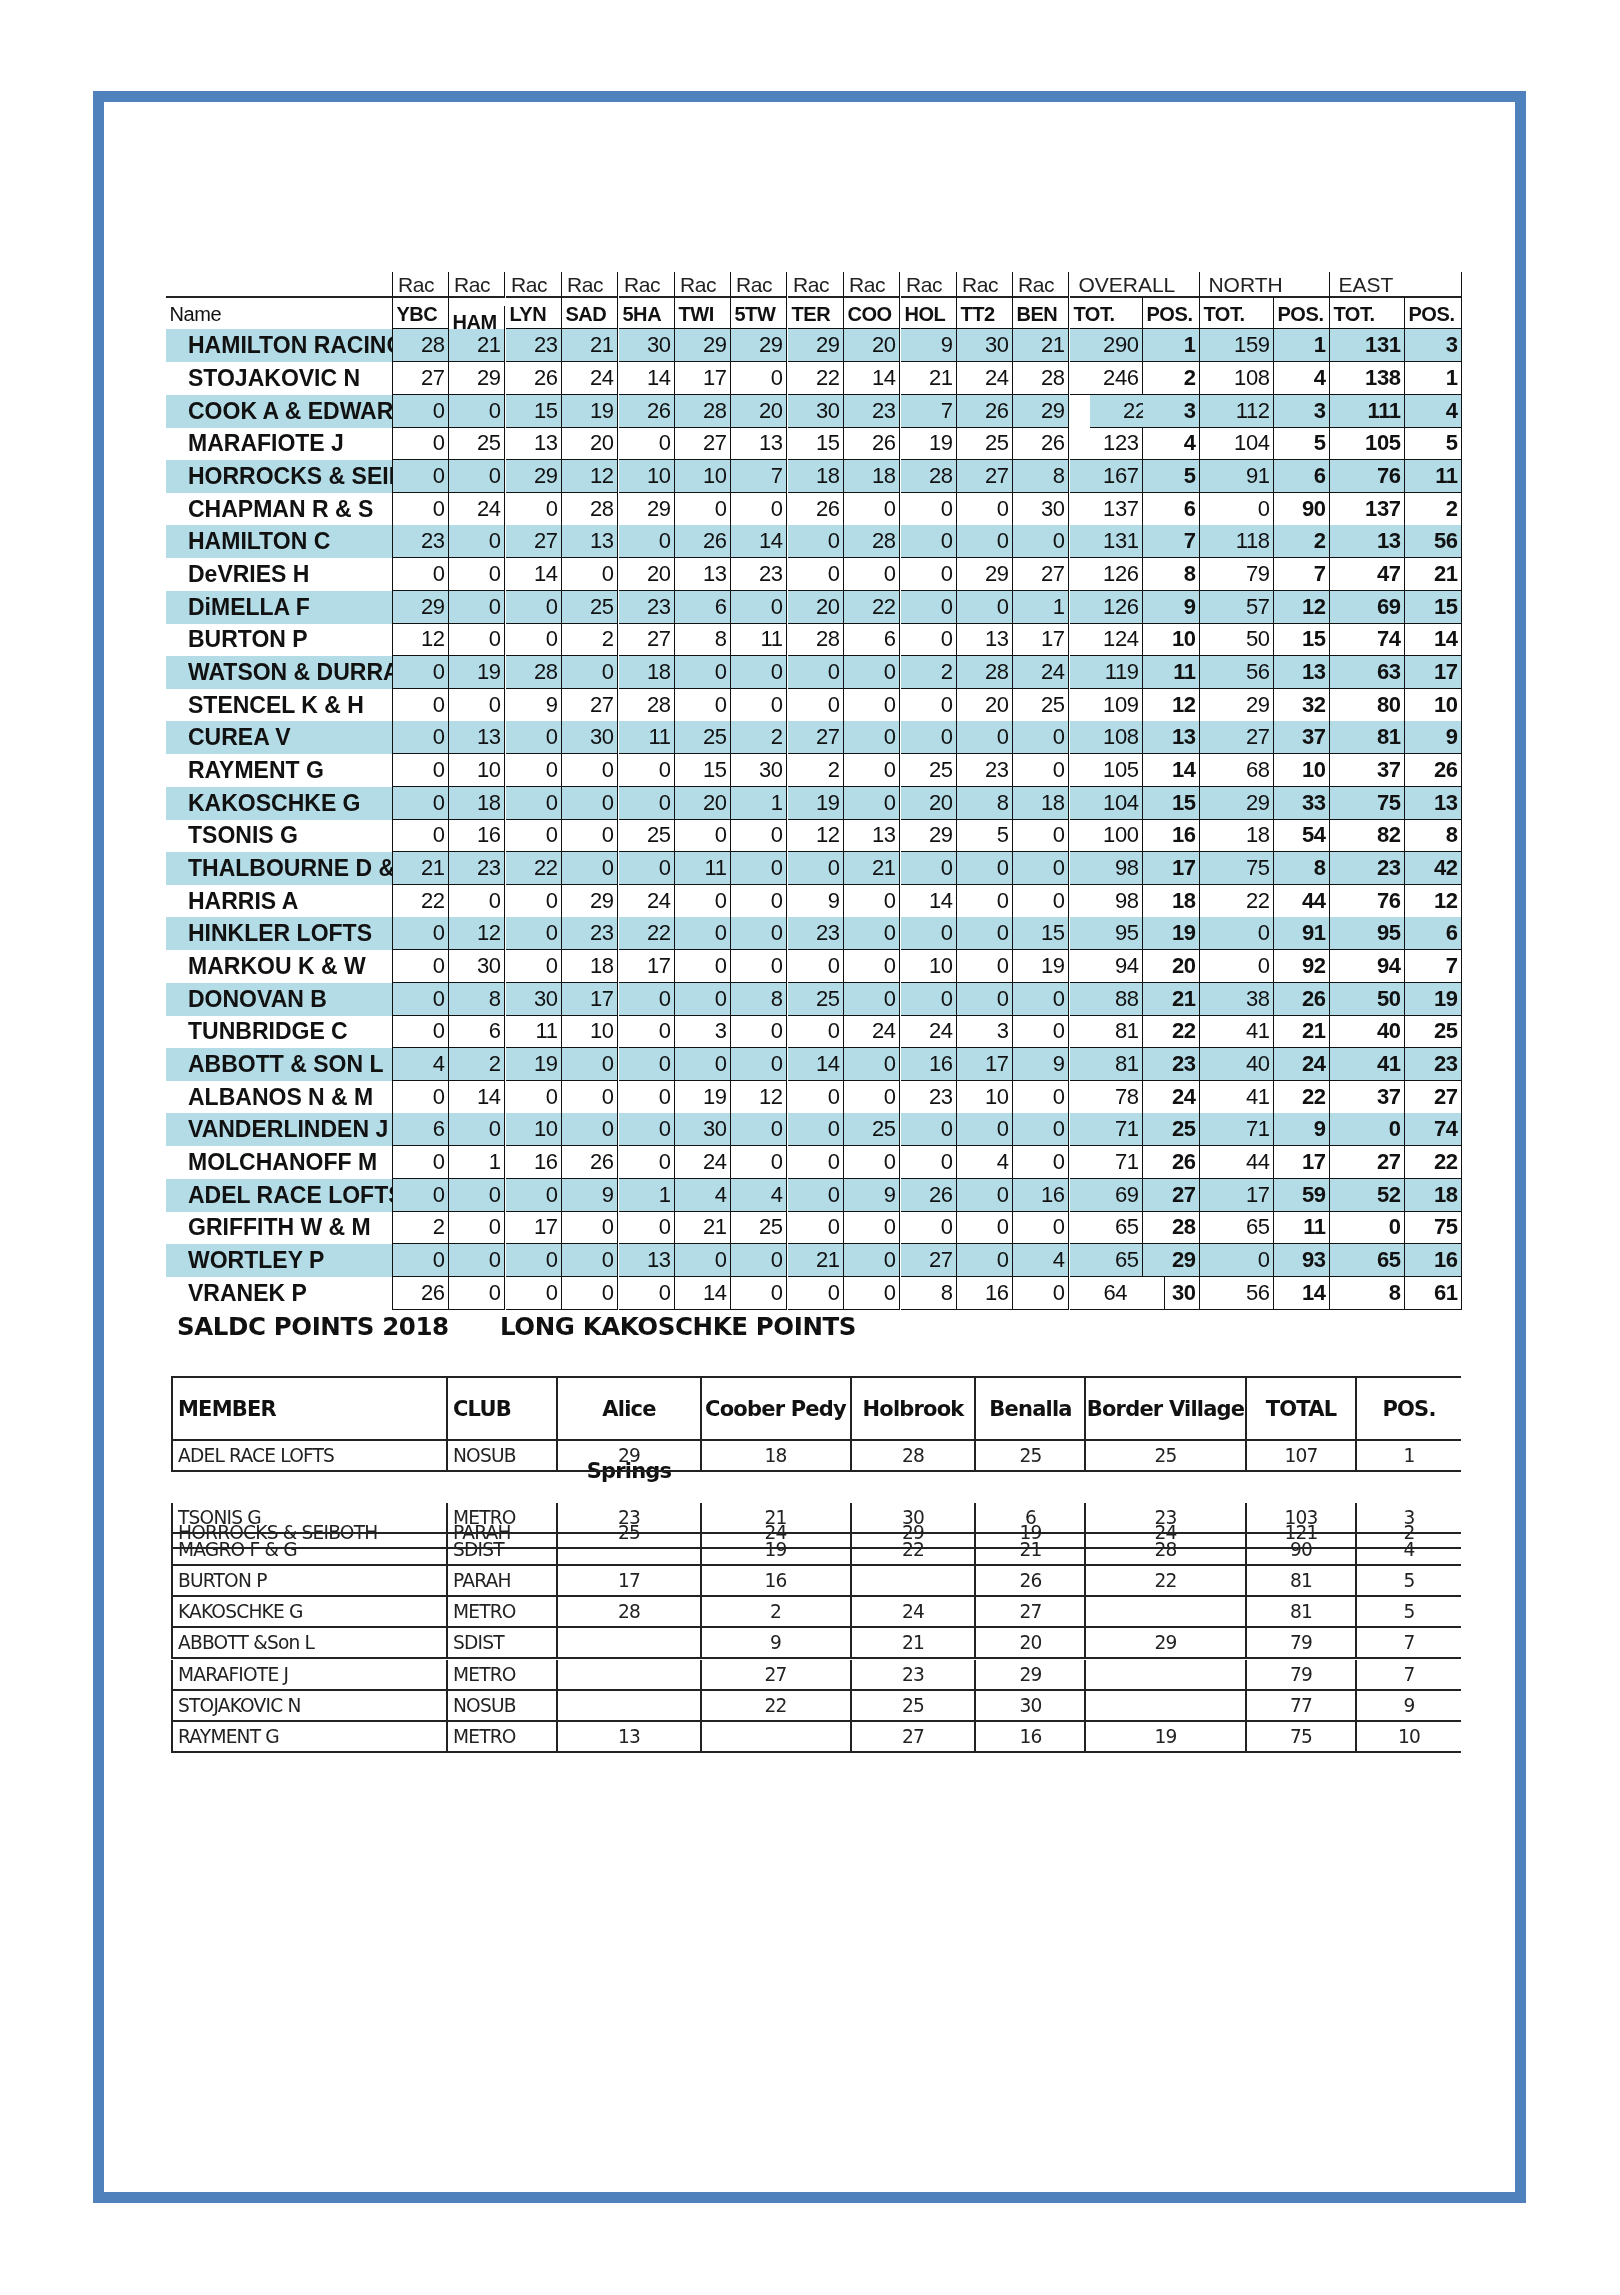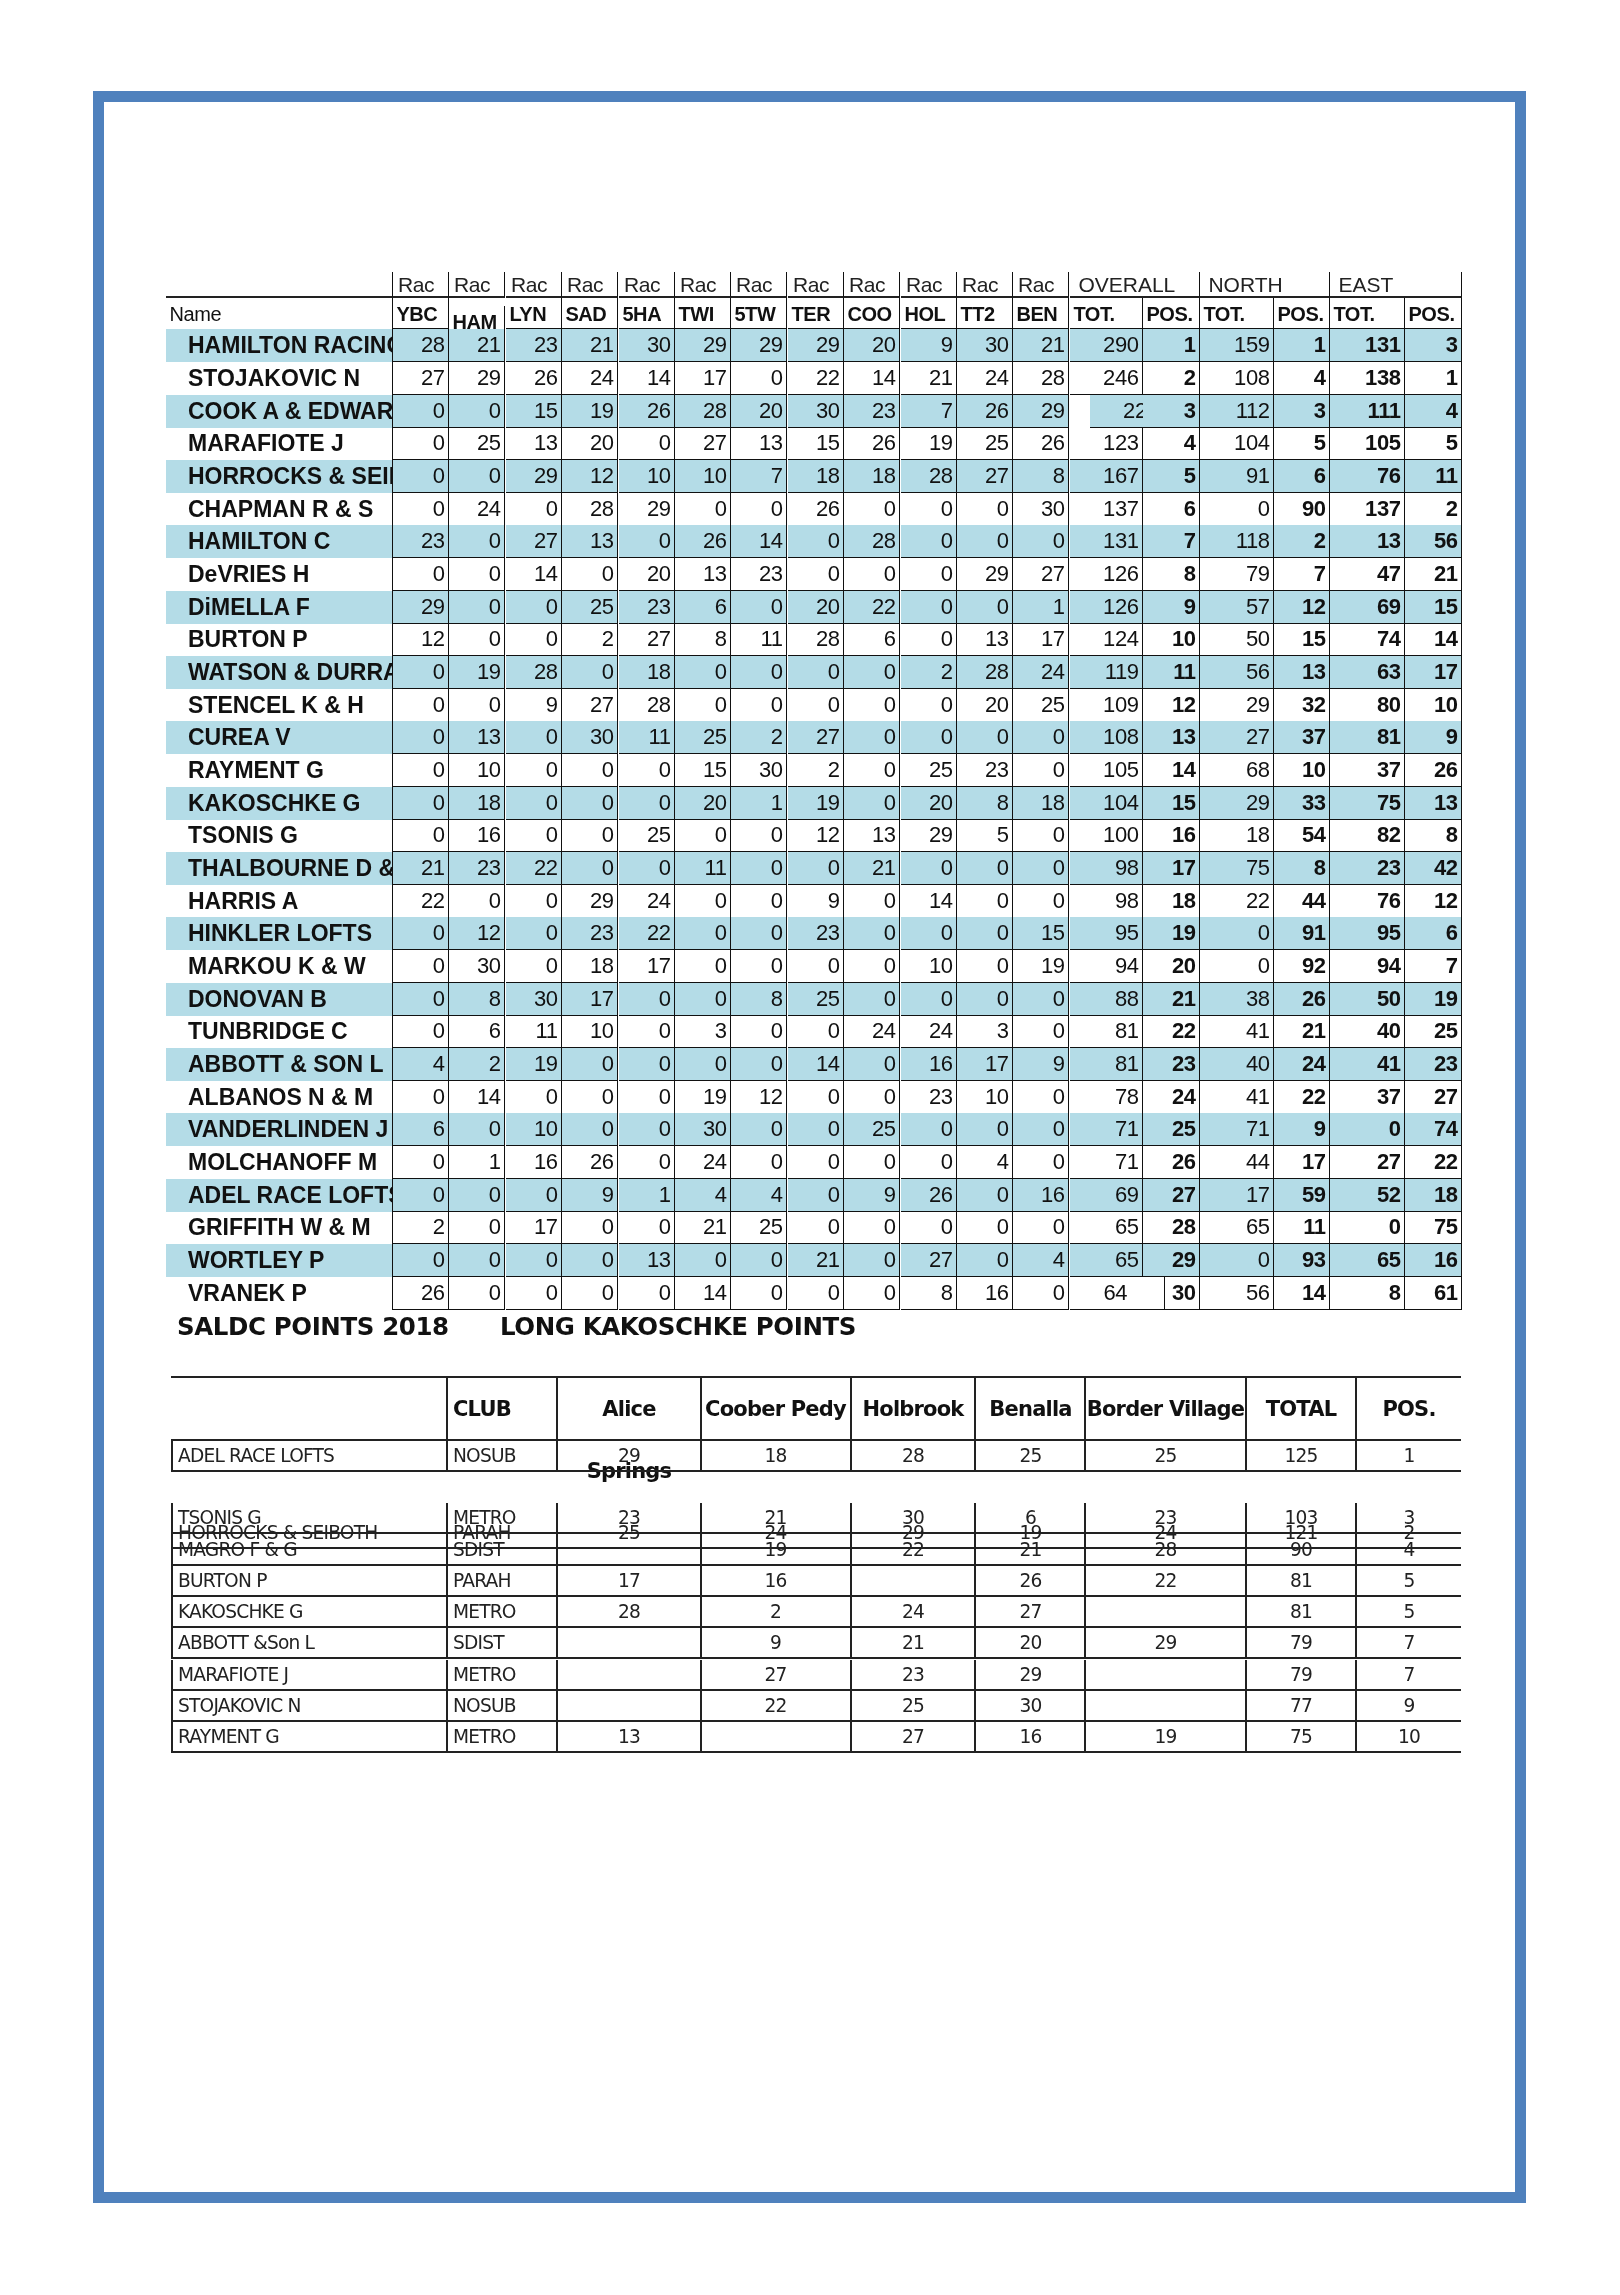--- a/index.html
+++ b/index.html
@@ -704,38 +704,39 @@
       <div class="t1-cell b" style="left: 1164px; width: 75px;">8</div>
       <div class="t1-cell b" style="left: 1239px; width: 57px;">61</div>
     </div>
   </div>
 
 <div class="title" style="left:177px;">SALDC POINTS 2018</div>
 <div class="title" style="left:500px;">LONG KAKOSCHKE POINTS</div>
 
 <div id="t2">
     <div class="t2-row head" style="top: 0px;">
+      <div class="t2-cell left" style="left: 0px; width: 275px;">MEMBER</div>
       <div class="t2-cell left" style="left: 275px; width: 110px;">CLUB</div>
       <div class="t2-cell" style="left: 385px; width: 144px;">Alice Springs</div>
       <div class="t2-cell" style="left: 529px; width: 149px;">Coober Pedy</div>
       <div class="t2-cell" style="left: 679px; width: 124px;">Holbrook</div>
       <div class="t2-cell" style="left: 803px; width: 111px;">Benalla</div>
       <div class="t2-cell" style="left: 913px; width: 161px;">Border Village</div>
       <div class="t2-cell" style="left: 1074px; width: 110px;">TOTAL</div>
       <div class="t2-cell" style="left: 1184px; width: 106px; border-left: 2.5px solid rgb(34, 34, 34);">POS.</div>
     </div>
     <div class="t2-row" style="top: 65px;">
       <div class="t2-cell left" style="left: 0px; width: 275px;">ADEL RACE LOFTS</div>
       <div class="t2-cell left" style="left: 275px; width: 110px;">NOSUB</div>
       <div class="t2-cell" style="left: 385px; width: 144px;">29</div>
       <div class="t2-cell" style="left: 529px; width: 149px;">18</div>
       <div class="t2-cell" style="left: 679px; width: 124px;">28</div>
       <div class="t2-cell" style="left: 803px; width: 111px;">25</div>
       <div class="t2-cell" style="left: 913px; width: 161px;">25</div>
-      <div class="t2-cell" style="left: 1074px; width: 110px;">125</div>
+      <div class="t2-cell" style="left: 1074px; width: 110px;">107</div>
       <div class="t2-cell" style="left: 1184px; width: 106px; border-left: 2.5px solid rgb(34, 34, 34);">1</div>
     </div>
     <div class="t2-row" style="top: 96px; margin-top: 46px;">
       <div class="t2-cell left" style="left: 0px; width: 275px;">HORROCKS &amp; SEIBOTH</div>
       <div class="t2-cell left" style="left: 275px; width: 110px;">PARAH</div>
       <div class="t2-cell" style="left: 385px; width: 144px;">25</div>
       <div class="t2-cell" style="left: 529px; width: 149px;">24</div>
       <div class="t2-cell" style="left: 679px; width: 124px;">29</div>
       <div class="t2-cell" style="left: 803px; width: 111px;">19</div>
       <div class="t2-cell" style="left: 913px; width: 161px;">24</div>

